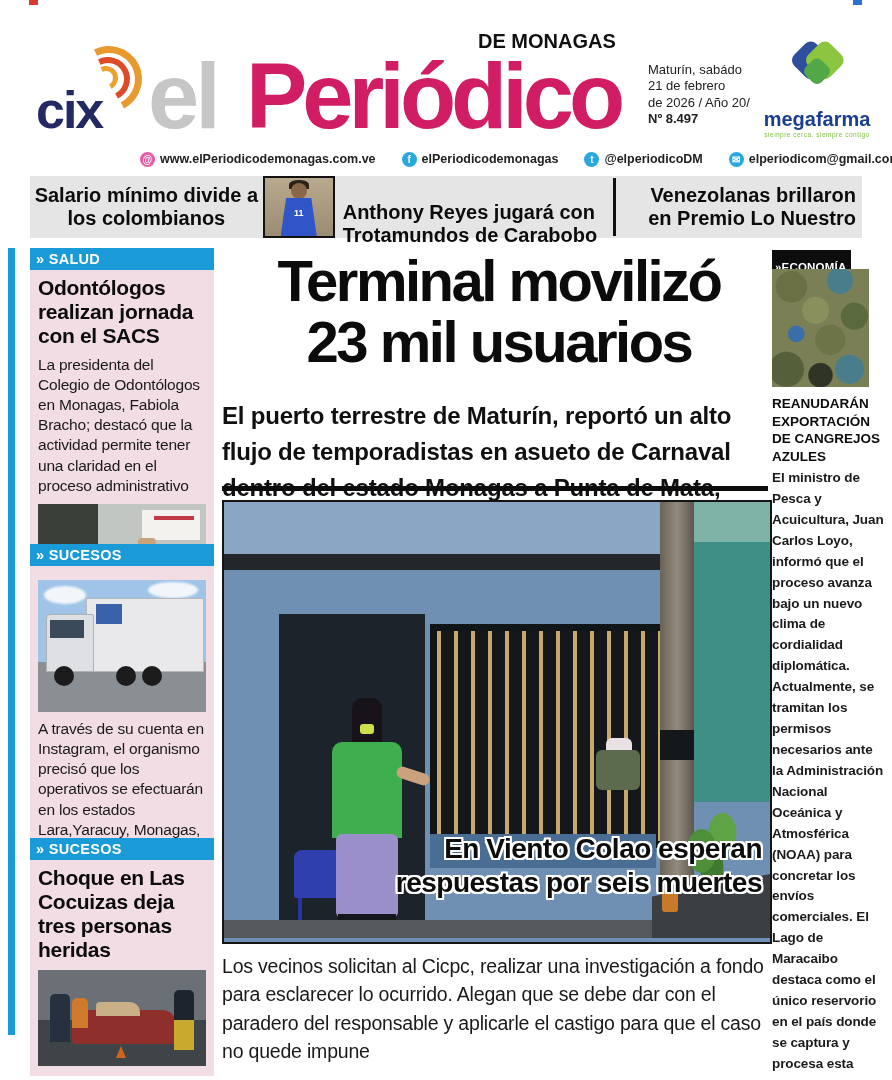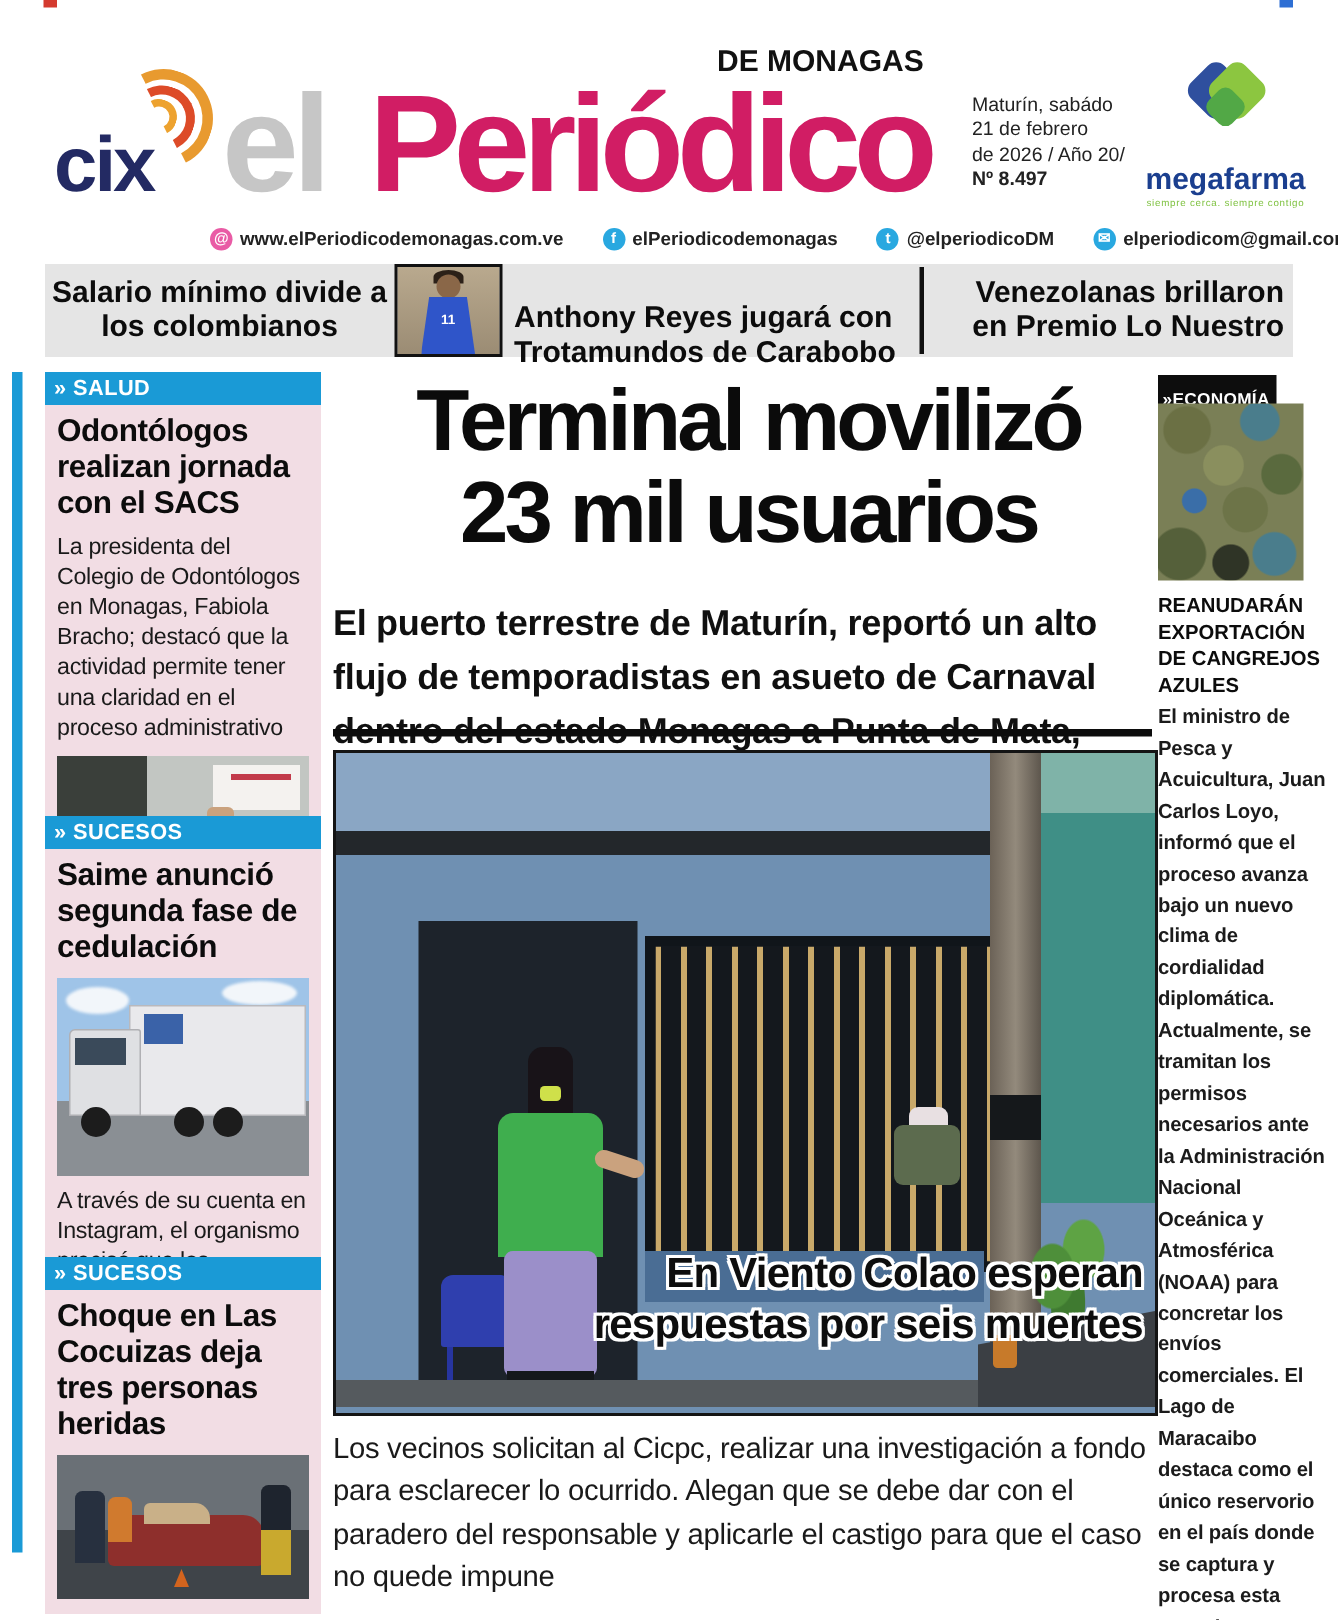--- a/index.html
+++ b/index.html
@@ -251,21 +251,20 @@
         <div class="mt-p mt-p4"></div>
         <div class="mt-p mt-p5"></div>
         <div class="mt-arm"></div>
       </div>
     </div>
   </div>
 
   <div class="abs sect" style="top:544px;">
     <div class="sect-head">» SUCESOS</div>
     <div class="sect-body">
-      <div class="sect-title">Saime anunció segunda fase de cedulación</div>
       <div class="sect-photo tk">
         <div class="tk-cloud tk-c1"></div>
         <div class="tk-cloud tk-c2"></div>
         <div class="tk-box"></div>
         <div class="tk-panel"></div>
         <div class="tk-cab"></div>
         <div class="tk-win"></div>
         <div class="tk-wheel tk-w1"></div>
         <div class="tk-wheel tk-w2"></div>
         <div class="tk-wheel tk-w3"></div>

